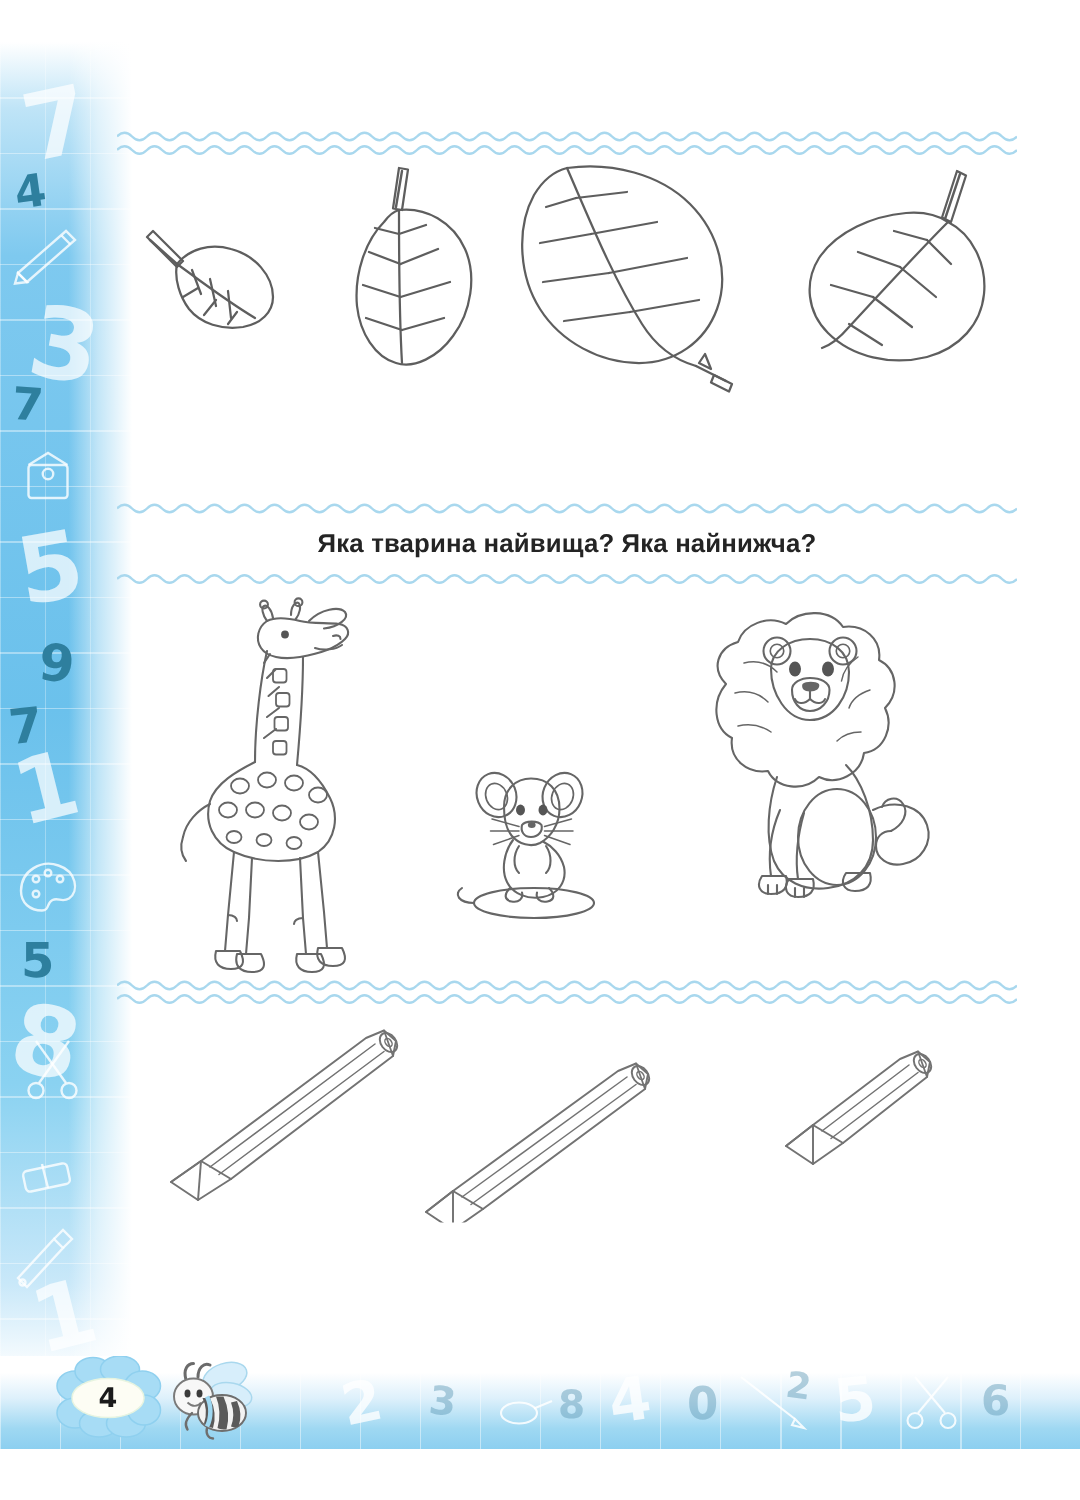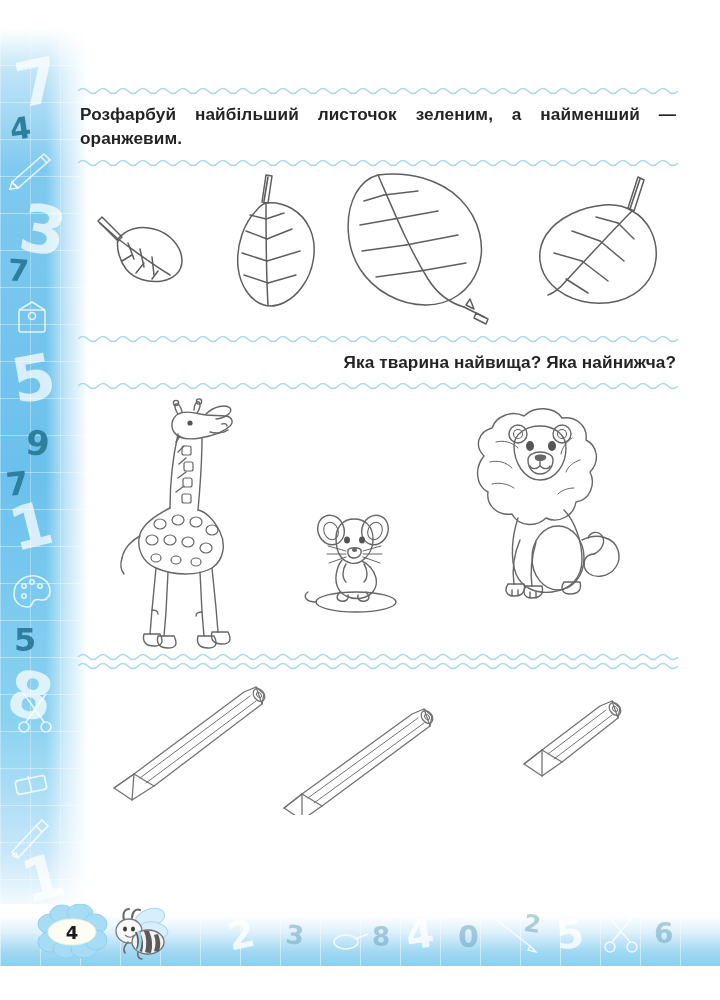--- a/index.html
+++ b/index.html
@@ -98,21 +98,21 @@
   .task {
     margin: 0;
     padding: 7px 2px 7px 2px;
     color: #242424;
     font-size: 17.2px;
     font-weight: 700;
     line-height: 1.42;
     text-align: justify;
     letter-spacing: 0.1px;
   }
-  .task.single { text-align: right; }
+  .task.single { text-align: center; }
 
   .art {
     position: relative;
     width: 100%;
   }
   .art svg { display: block; width: 100%; height: 100%; }
 
   
   .footer {
     position: absolute;
@@ -236,21 +236,20 @@
   </div>
 
   <div class="content">
 
     <div style="position:absolute; left:0; top:86px; width:600px;">
 
       <svg class="wave" viewBox="0 0 600 9" preserveAspectRatio="none">
         <path d="M0 5 Q5 0 10 5 T20 5 T30 5 T40 5 T50 5 T60 5 T70 5 T80 5 T90 5 T100 5 T110 5 T120 5 T130 5 T140 5 T150 5 T160 5 T170 5 T180 5 T190 5 T200 5 T210 5 T220 5 T230 5 T240 5 T250 5 T260 5 T270 5 T280 5 T290 5 T300 5 T310 5 T320 5 T330 5 T340 5 T350 5 T360 5 T370 5 T380 5 T390 5 T400 5 T410 5 T420 5 T430 5 T440 5 T450 5 T460 5 T470 5 T480 5 T490 5 T500 5 T510 5 T520 5 T530 5 T540 5 T550 5 T560 5 T570 5 T580 5 T590 5 T600 5" fill="none" stroke="currentColor" stroke-width="1.6"></path>
       </svg>
 
-      <p class="task">Розфарбуй найбільший листочок зеленим, а найменший — оранжевим.</p>
 
       <svg class="wave" viewBox="0 0 600 9" preserveAspectRatio="none">
         <path d="M0 5 Q5 0 10 5 T20 5 T30 5 T40 5 T50 5 T60 5 T70 5 T80 5 T90 5 T100 5 T110 5 T120 5 T130 5 T140 5 T150 5 T160 5 T170 5 T180 5 T190 5 T200 5 T210 5 T220 5 T230 5 T240 5 T250 5 T260 5 T270 5 T280 5 T290 5 T300 5 T310 5 T320 5 T330 5 T340 5 T350 5 T360 5 T370 5 T380 5 T390 5 T400 5 T410 5 T420 5 T430 5 T440 5 T450 5 T460 5 T470 5 T480 5 T490 5 T500 5 T510 5 T520 5 T530 5 T540 5 T550 5 T560 5 T570 5 T580 5 T590 5 T600 5" fill="none" stroke="currentColor" stroke-width="1.6"></path>
       </svg>
 
       <div class="art" style="height:160px;">
         <svg viewBox="0 0 600 160" fill="none" stroke="#5e5e5e" stroke-width="1.5" stroke-linecap="round" stroke-linejoin="round">
 
           <g>
             <path d="M22 56 L40 72" stroke-width="1.6"></path>

